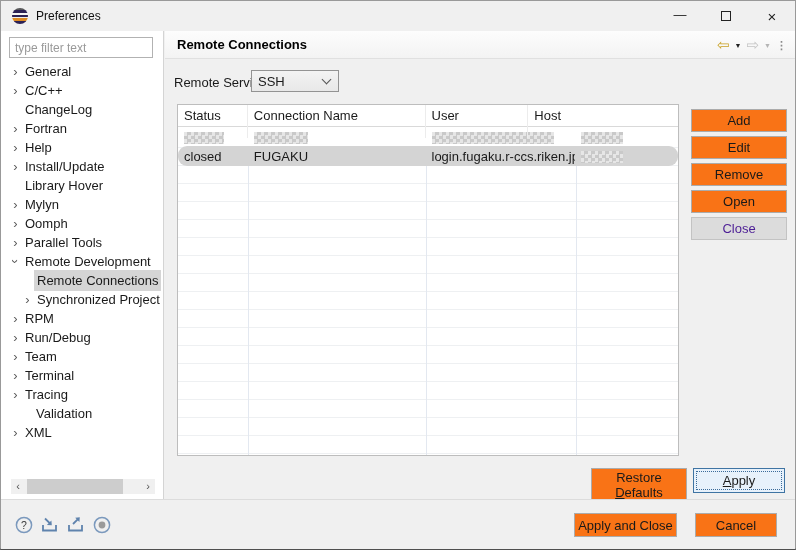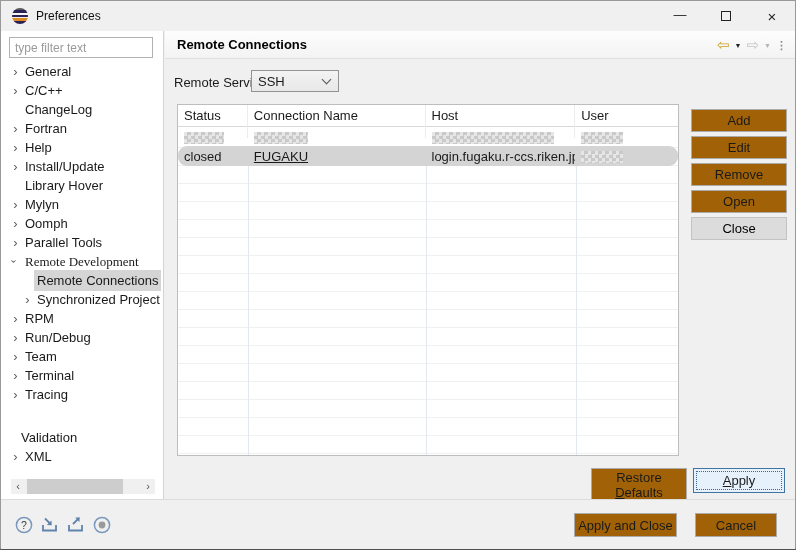--- a/index.html
+++ b/index.html
@@ -76,24 +76,24 @@
   .tbody { position:relative; z-index:1; }
   .trow { display:flex; height:19px; background:#fff; align-items:center;border-radius:9px; }
   .trow.selected { height:20px; background:#d4d4d4; }
   .tcell { padding-left:6px; white-space:nowrap; overflow:hidden; }
   .redacted { display:inline-block; height:12px; vertical-align:middle;
     background:repeating-conic-gradient(#c9c9c9 0% 25%, #e6e6e6 0% 50%);
     background-size:7px 7px; filter:blur(0.4px); }
 
   
   .btn { font-family:"Liberation Sans",sans-serif; font-size:13px; color:#1a1a1a;
-    background:#a16207; border:1px solid #ababab; }
+    background:#f97316; border:1px solid #ababab; }
   .side-buttons { position:absolute; left:526px; top:50px; width:96px; }
   .side-buttons .btn { display:block; width:96px; height:23px; margin-bottom:4px; text-align:center; }
-  .btn.disabled { background:#dcdcdc; color:#000000; border-color:#c3c3c3; }
+  .btn.disabled { background:#dcdcdc; color:#4c1d95; border-color:#c3c3c3; }
   .defaults-row { position:absolute; top:409px; right:10px; display:flex; gap:6px; }
   .btn-restore { width:96px; height:34px; }
   .btn-apply { width:92px; height:25px; background:#e7f1fb; border:1px solid #3f74a3;
     outline:1px dotted #3a6a99; outline-offset:-4px; }
   .mnemonic { text-decoration:underline; }
 
   
   .bottombar { position:absolute; left:0; top:498px; right:0; height:50px;
     background:#f0f0f0; border-top:1px solid #dcdcdc; }
   .foot-icons { position:absolute; left:14px; top:16px; display:flex; gap:8px; align-items:center; }
@@ -159,21 +159,21 @@
           <span class="tree-label">Mylyn</span>
         </div>
         <div class="tree-item" style="padding-left: 8px;">
           <span class="twisty">›</span>
           <span class="tree-label">Oomph</span>
         </div>
         <div class="tree-item" style="padding-left: 8px;">
           <span class="twisty">›</span>
           <span class="tree-label">Parallel Tools</span>
         </div>
-        <div class="tree-item expanded" style="padding-left: 8px; font-family: Liberation Serif, serif;">
+        <div class="tree-item expanded" style="padding-left: 8px;">
           <span class="twisty">›</span>
           <span class="tree-label">Remote Development</span>
         </div>
         <div class="tree-item selected" style="padding-left: 20px;">
           <span class="twisty"></span>
           <span class="tree-label">Remote Connections</span>
         </div>
         <div class="tree-item" style="padding-left: 20px;">
           <span class="twisty">›</span>
           <span class="tree-label">Synchronized Project</span>
@@ -191,21 +191,21 @@
           <span class="tree-label">Team</span>
         </div>
         <div class="tree-item" style="padding-left: 8px;">
           <span class="twisty">›</span>
           <span class="tree-label">Terminal</span>
         </div>
         <div class="tree-item" style="padding-left: 8px;">
           <span class="twisty">›</span>
           <span class="tree-label">Tracing</span>
         </div>
-        <div class="tree-item" style="padding-left: 4px; margin-top: 24px;">
+        <div class="tree-item" style="padding-left: 19px;">
           <span class="twisty"></span>
           <span class="tree-label">Validation</span>
         </div>
         <div class="tree-item" style="padding-left: 8px;">
           <span class="twisty">›</span>
           <span class="tree-label">XML</span>
         </div>
       </div>
     <div class="hscroll">
       <span class="hs-arrow">‹</span>
@@ -238,33 +238,33 @@
       <div class="rtable">
         <div class="tgrid">
             <div class="vline" style="left: 70px;"></div>
             <div class="vline" style="left: 248px;"></div>
             <div class="vline" style="left: 398px;"></div>
           </div>
         <div class="hrow">
 
         <div class="hcell" style="width: 70px;">Status</div>
             <div class="hcell" style="width: 178px;">Connection Name</div>
+            <div class="hcell" style="width: 103px;">User</div>
             <div class="hcell" style="width: 150px;">Host</div>
-            <div class="hcell" style="width: 103px;">User</div>
           </div>
         <div class="tbody">
             <div class="trow">
               <div class="tcell" style="width: 70px;"><span class="redacted" style="width: 40px;"></span></div>
               <div class="tcell" style="width: 178px;"><span class="redacted" style="width: 54px;"></span></div>
               <div class="tcell" style="width: 150px;"><span class="redacted" style="width: 122px;"></span></div>
               <div class="tcell" style="width: 103px;"><span class="redacted" style="width: 42px;"></span></div>
             </div>
             <div class="trow selected">
               <div class="tcell" style="width: 70px;">closed</div>
-              <div class="tcell" style="width: 178px; text-decoration: underline;">FUGAKU</div>
+              <div class="tcell" style="width: 178px;">FUGAKU</div>
               <div class="tcell" style="width: 150px;">login.fugaku.r-ccs.riken.jp</div>
               <div class="tcell" style="width: 103px;"><span class="redacted" style="width: 42px;"></span></div>
             </div>
           </div>
       </div>
 
       <div class="side-buttons">
 
       <button class="btn">Add</button>
           <button class="btn">Edit</button>

